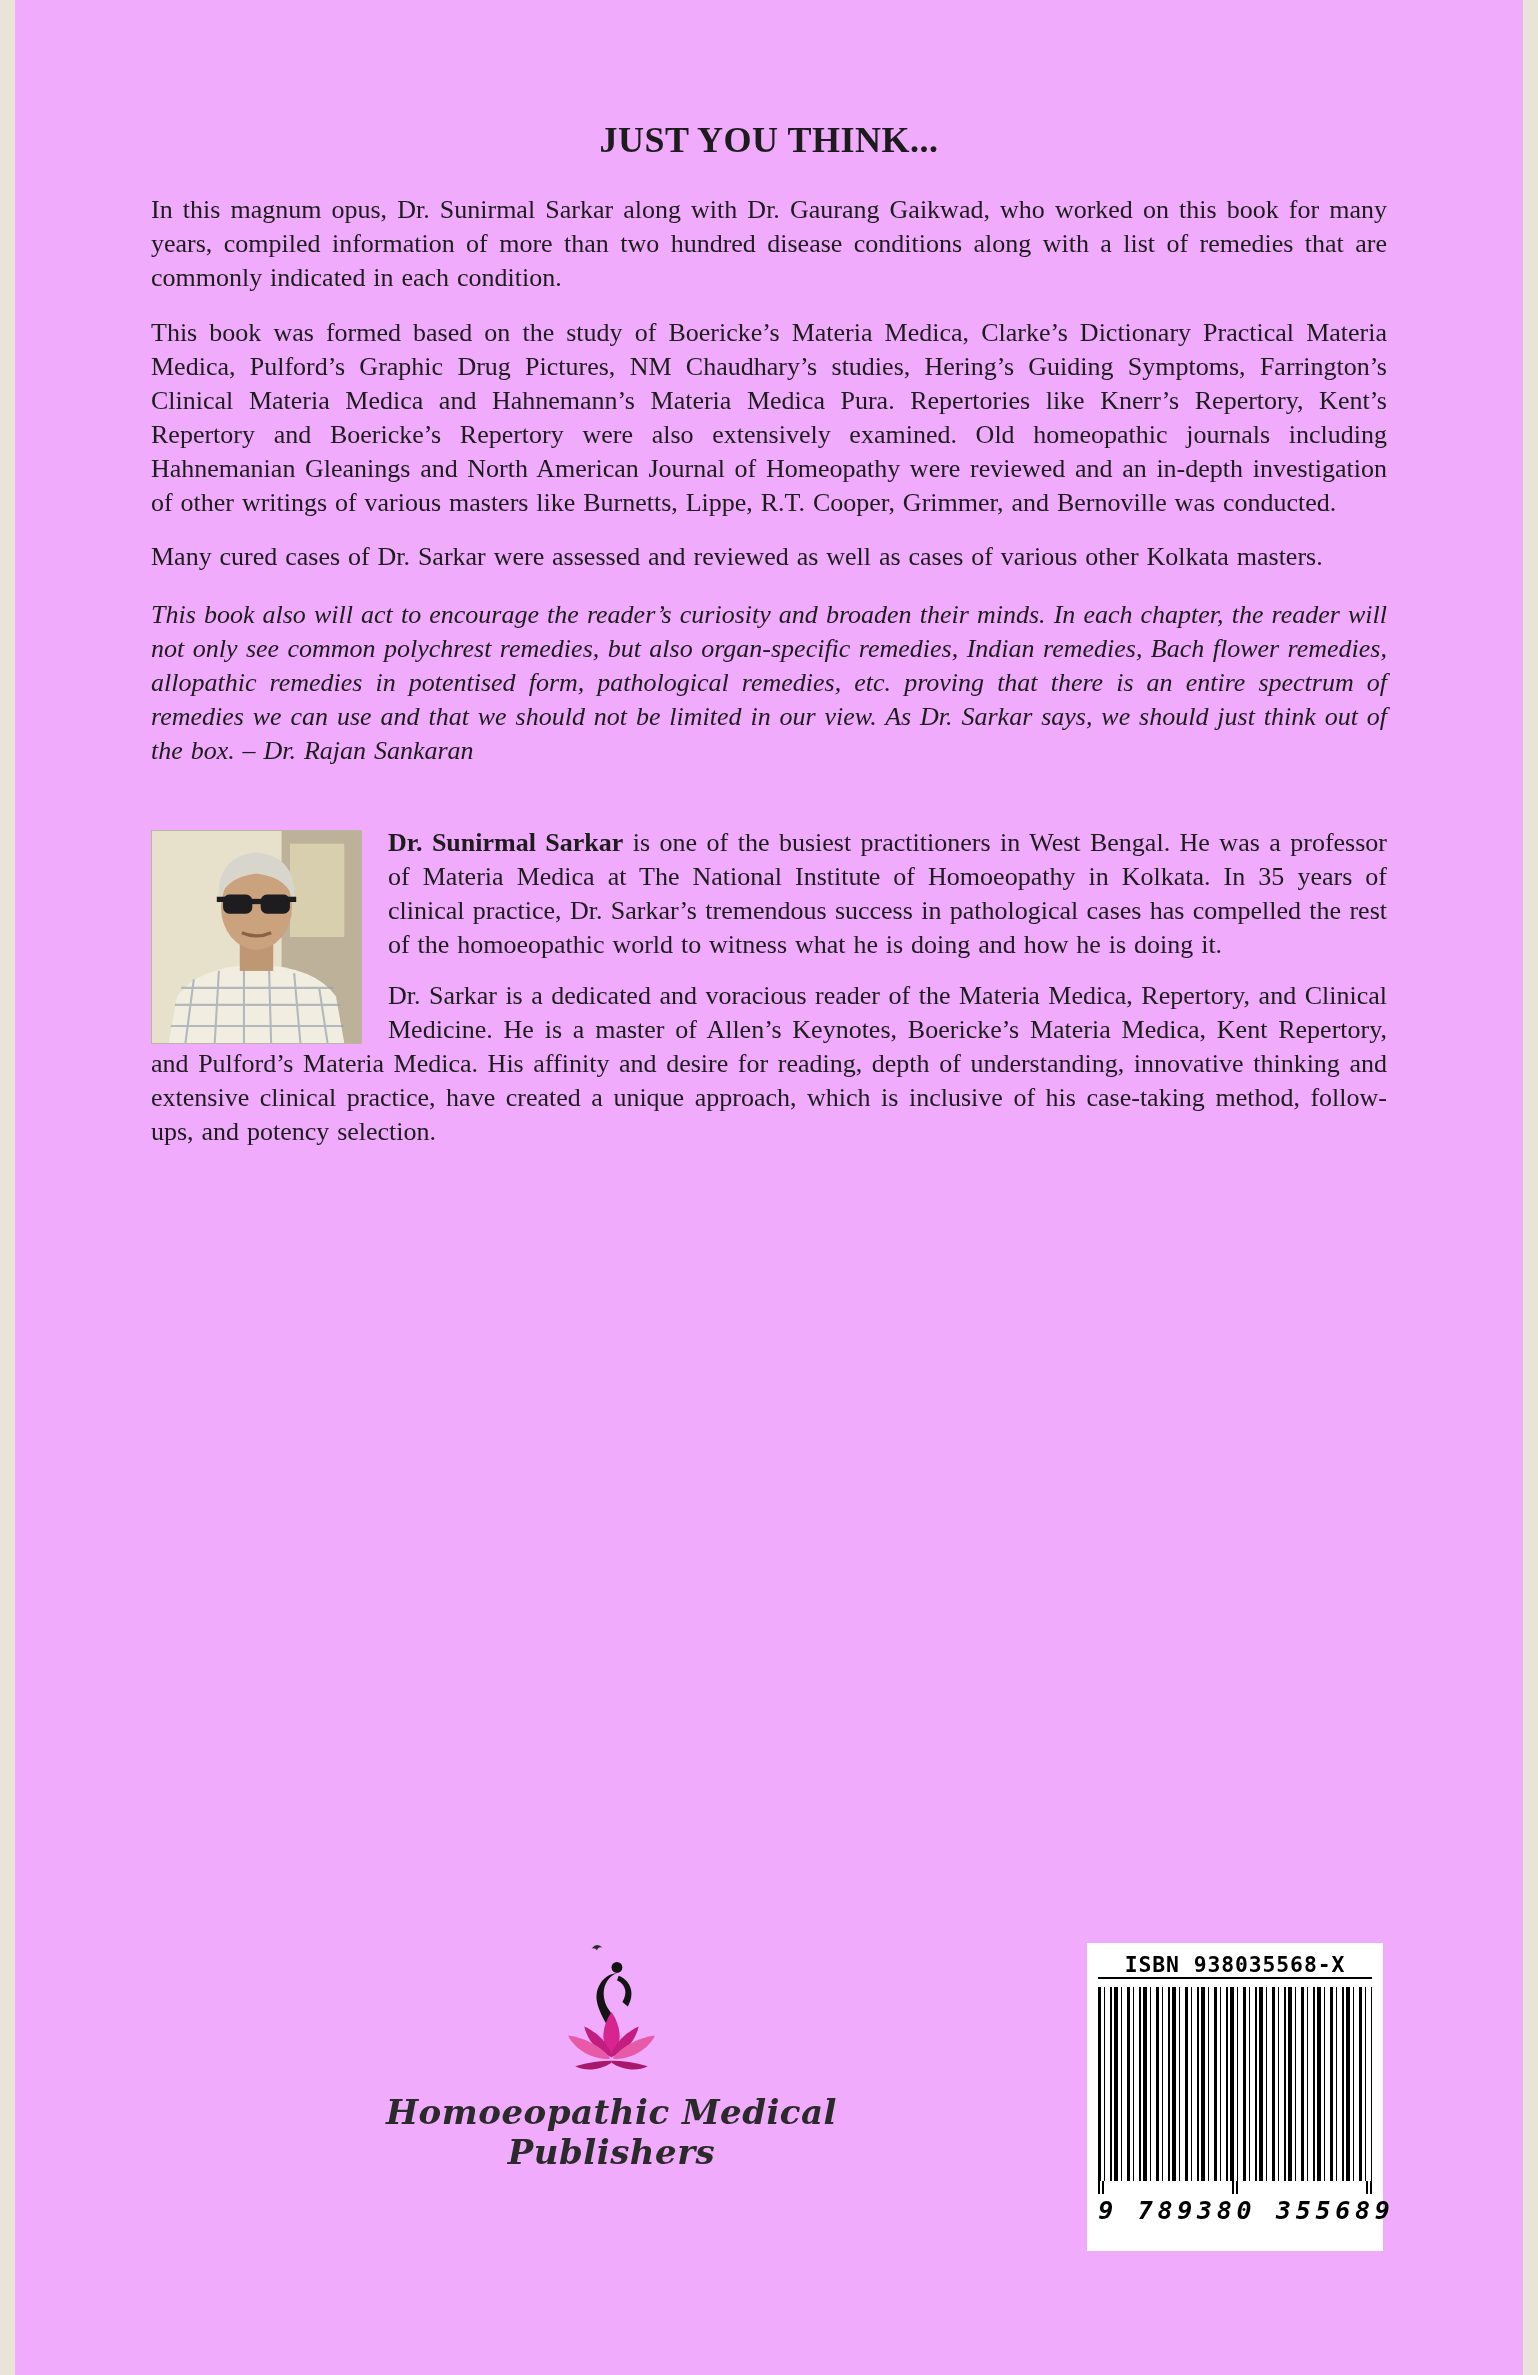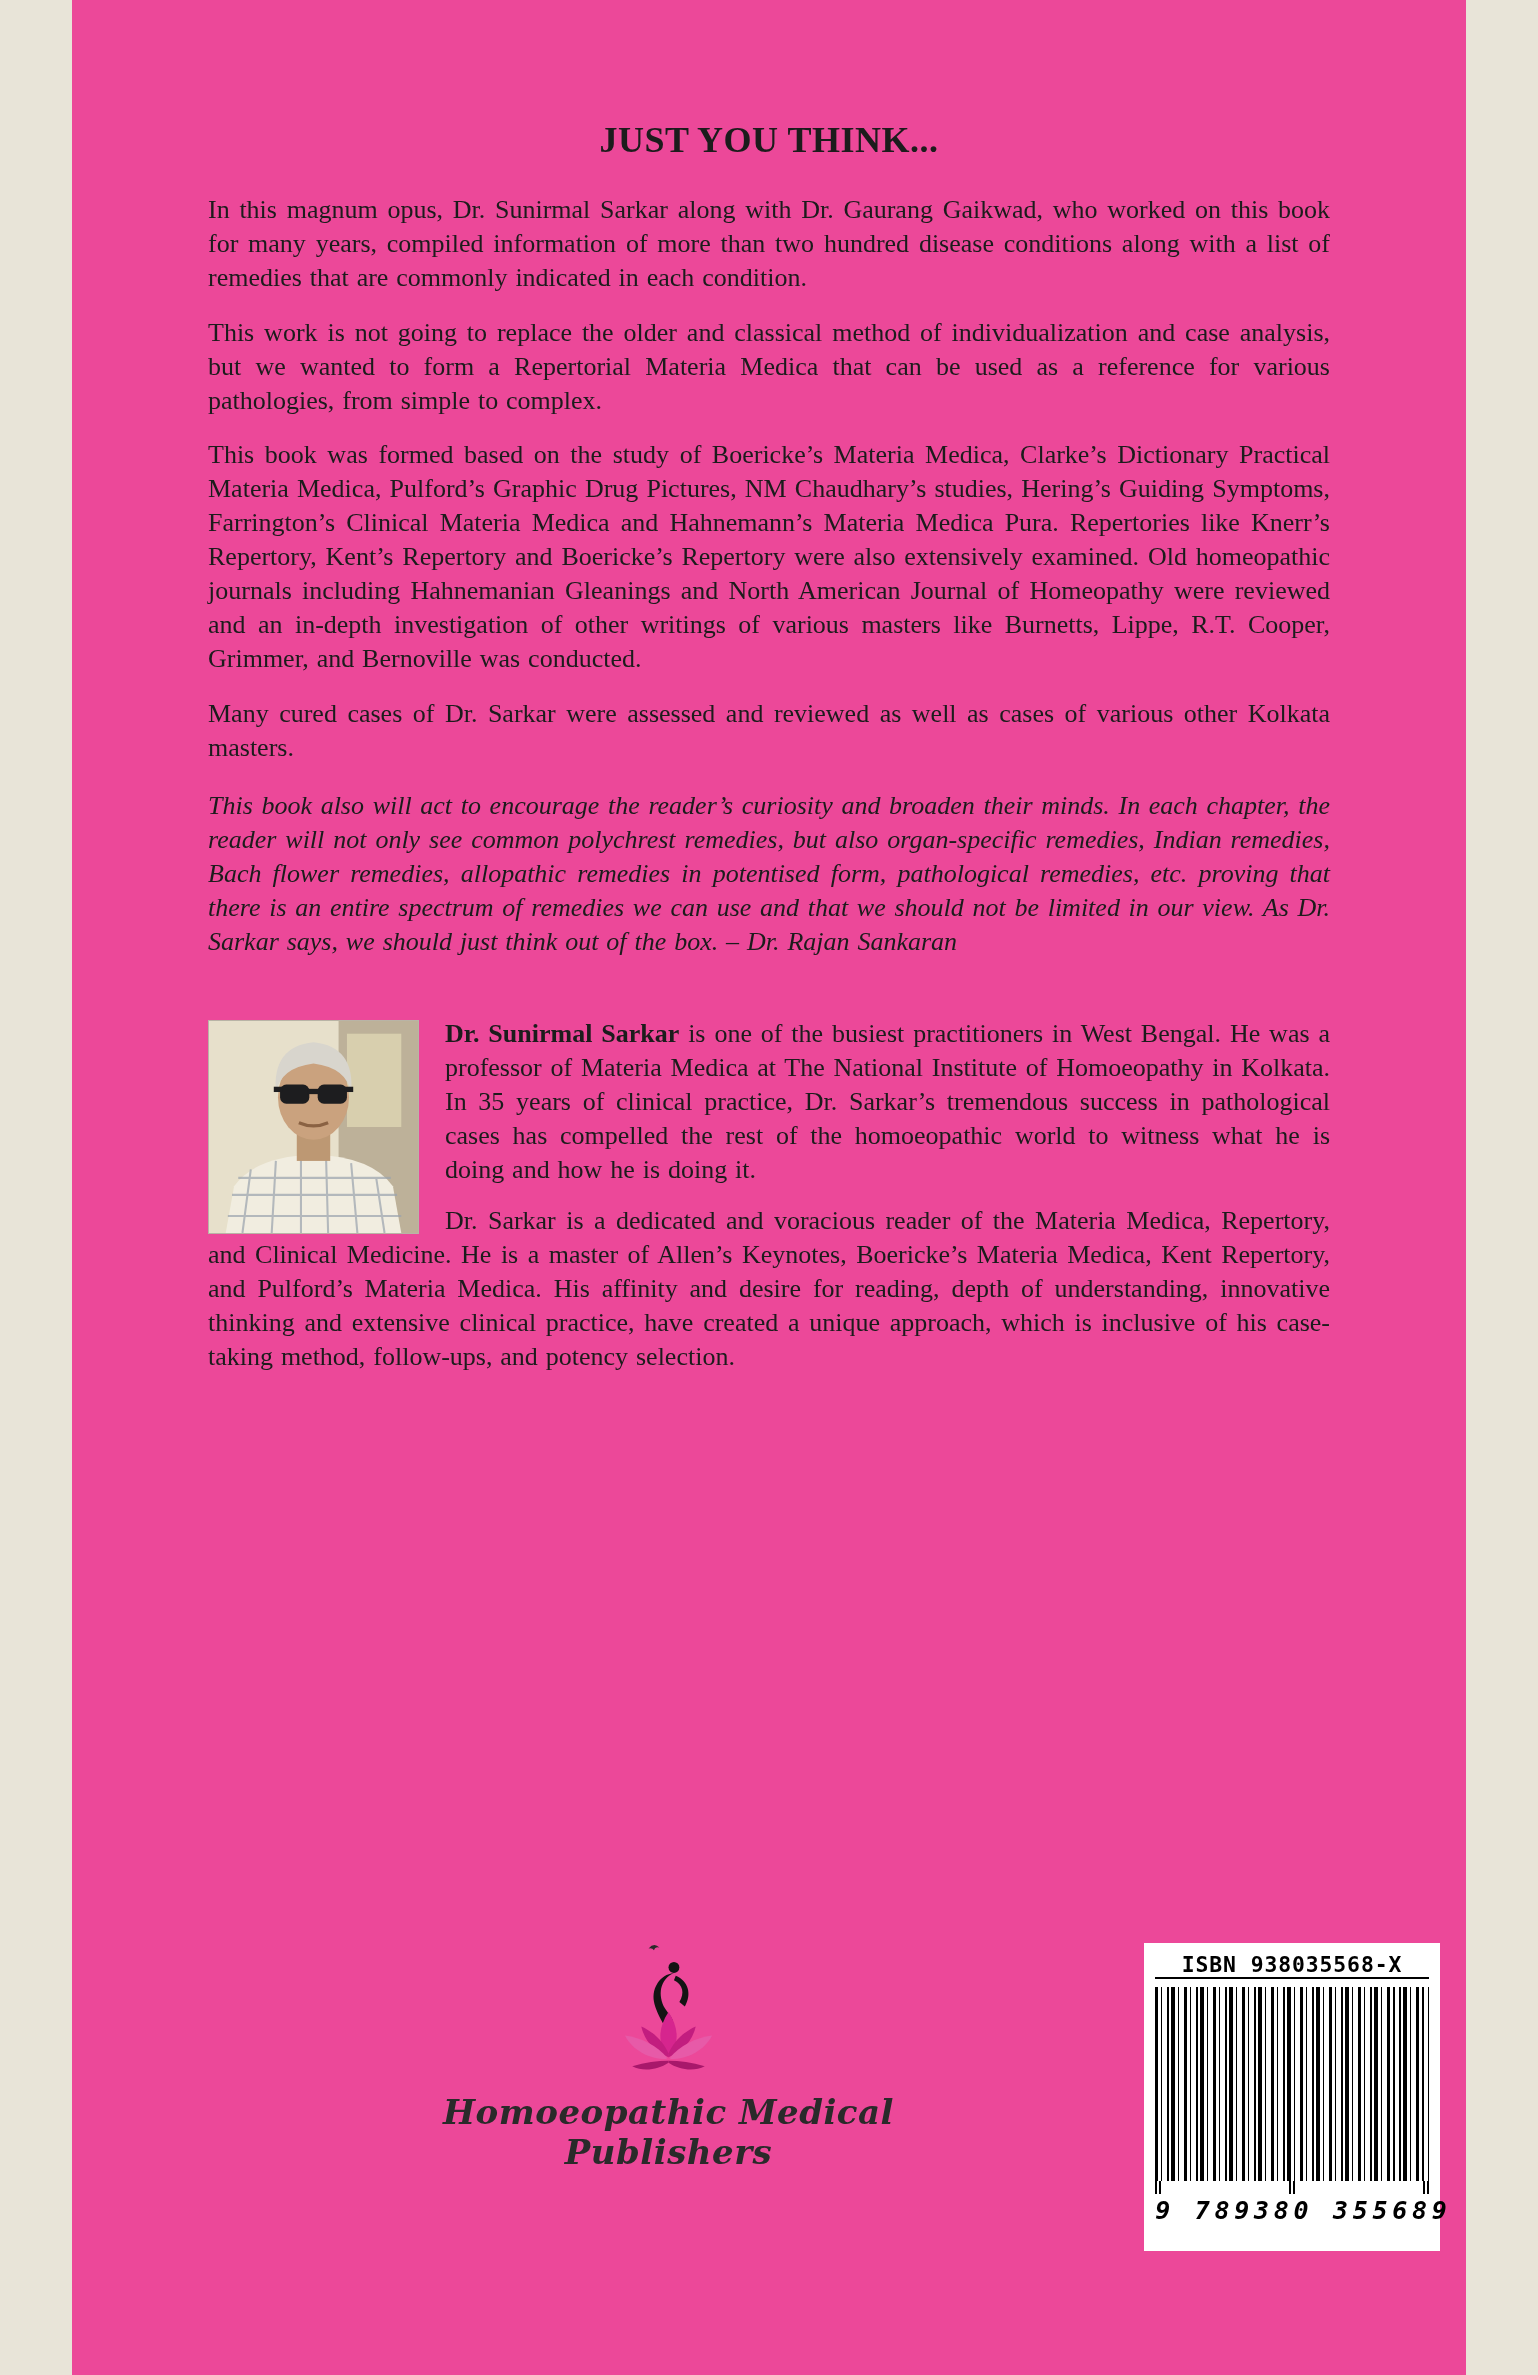--- a/index.html
+++ b/index.html
@@ -1,22 +1,22 @@
 <!DOCTYPE html>
 <html style="font-size:15px"><head>
 <meta charset="utf-8">
 <style>
   * { margin: 0; padding: 0; box-sizing: border-box; }
   html, body { background: #e8e4d8; }
   .page {
     position: relative;
-    width: 1394px;
+    width: 1508px;
     height: 2375px;
     margin: 0 auto;
-    background: #ec4899;
+    background: #f0abfc;
     font-family: "Liberation Serif", serif;
     color: #1c1c1c;
     overflow: hidden;
   }
   .content {
     padding: 119px 136px 0 136px;
   }
   .title {
     text-align: center;
     font-size: 36px;
@@ -136,21 +136,20 @@
 </head>
 <body>
 
 <div class="page">
 
   <div class="content">
 
     <h1 class="title">JUST YOU THINK...</h1>
 
     <p class="body-p">In this magnum opus, Dr. Sunirmal Sarkar along with Dr. Gaurang Gaikwad, who worked on this book for many years, compiled information of more than two hundred disease conditions along with a list of remedies that are commonly indicated in each condition.</p>
-    <p class="body-p">This work is not going to replace the older and classical method of individualization and case analysis, but we wanted to form a Repertorial Materia Medica that can be used as a reference for various pathologies, from simple to complex.</p>
     <p class="body-p">This book was formed based on the study of Boericke’s Materia Medica, Clarke’s Dictionary Practical Materia Medica, Pulford’s Graphic Drug Pictures, NM Chaudhary’s studies, Hering’s Guiding Symptoms, Farrington’s Clinical Materia Medica and Hahnemann’s Materia Medica Pura. Repertories like Knerr’s Repertory, Kent’s Repertory and Boericke’s Repertory were also extensively examined.  Old homeopathic journals including Hahnemanian Gleanings and North American Journal of Homeopathy were reviewed and an in-depth investigation of other writings of various masters like Burnetts, Lippe, R.T. Cooper, Grimmer, and Bernoville was conducted.</p>
     <p class="body-p">Many cured cases of Dr. Sarkar were assessed and reviewed as well as cases of various other Kolkata masters.</p>
 
     <p class="body-p quote-p">This book also will act to encourage the reader’s curiosity and broaden their minds. In each chapter, the reader will not only see common polychrest remedies, but also organ-specific remedies, Indian remedies, Bach flower remedies, allopathic remedies in potentised form, pathological remedies, etc. proving that there is an entire spectrum of remedies we can use and that we should not be limited in our view. As Dr. Sarkar says, we should just think out of the box. – Dr. Rajan Sankaran</p>
 
     <div class="bio">
       <div class="photo">
         <svg viewBox="0 0 100 100" preserveAspectRatio="none">
           <rect x="0" y="0" width="100" height="100" fill="#e7e0cb"></rect>
           <rect x="62" y="0" width="38" height="100" fill="#bdb199"></rect>

